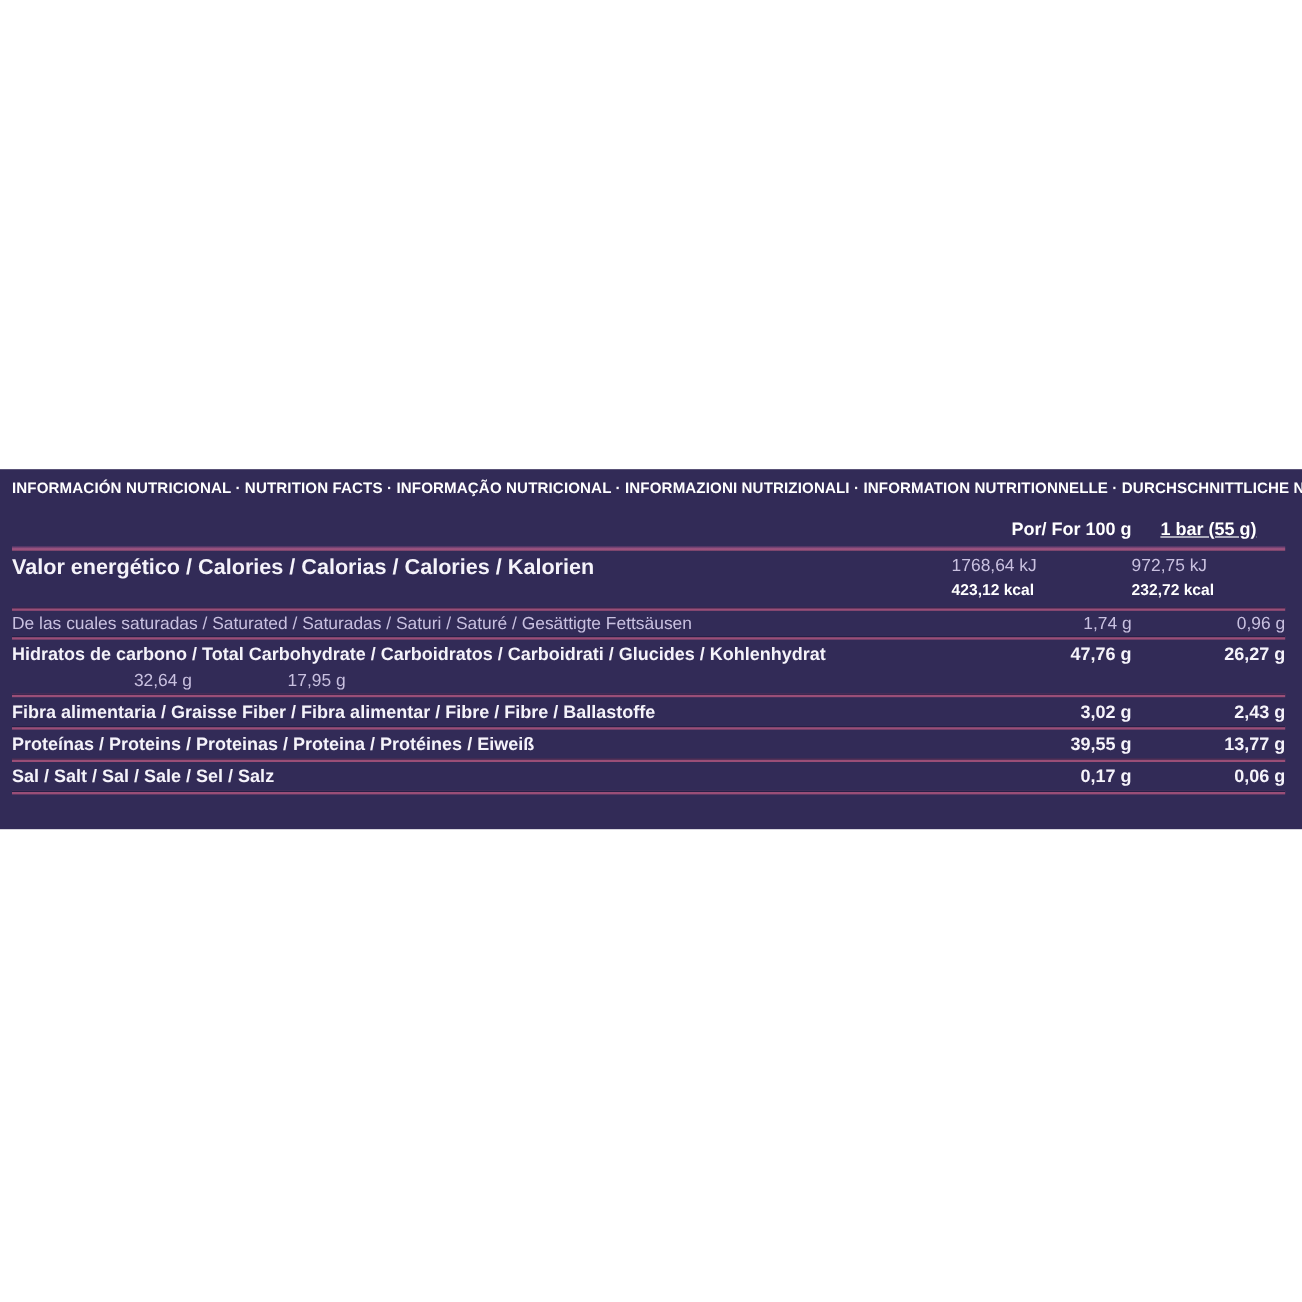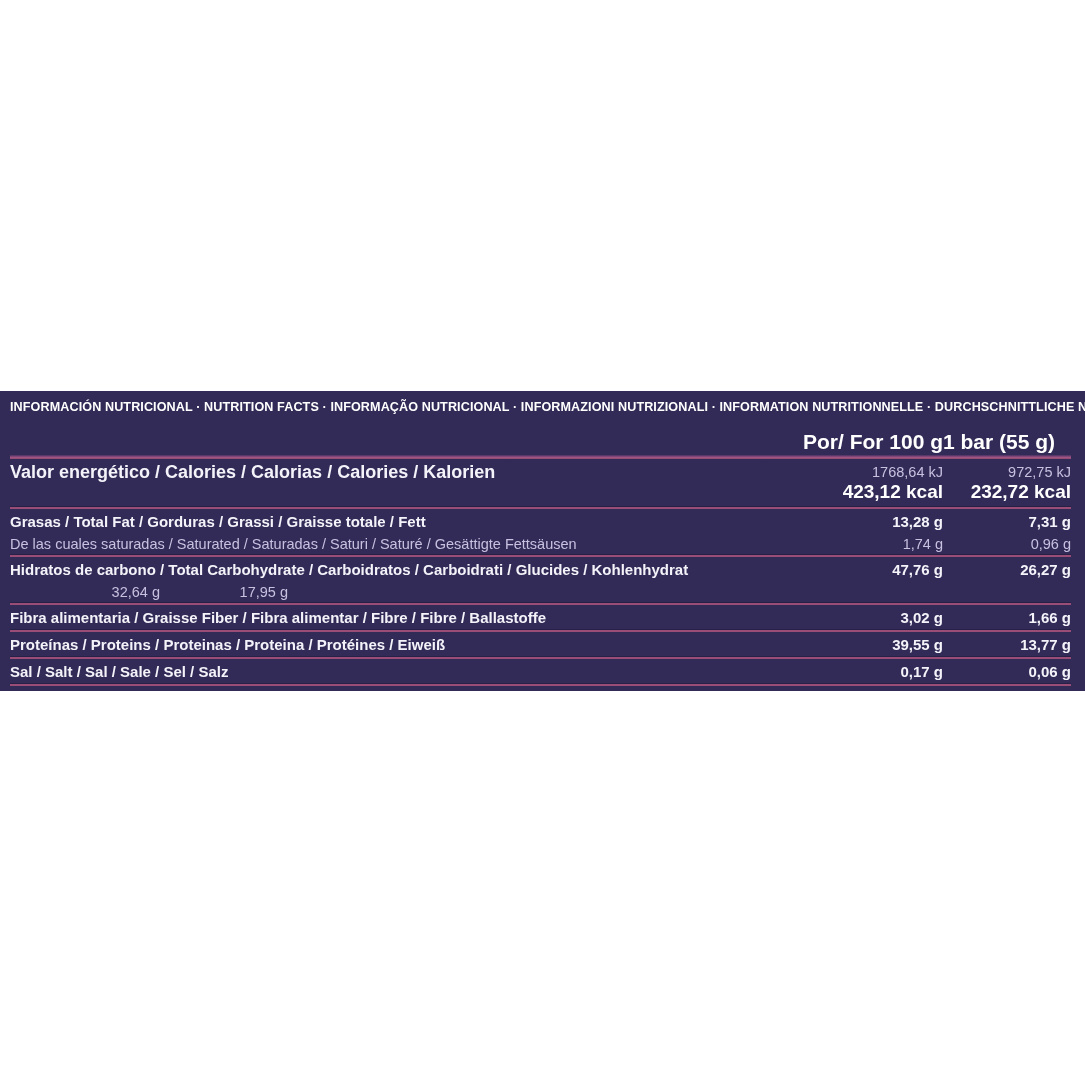--- a/index.html
+++ b/index.html
@@ -25,26 +25,26 @@
     letter-spacing:0.1px;
     white-space:nowrap;
     color:#ffffff;
     line-height:17px;
   }
   .colhdr {
     display:flex;
     justify-content:flex-end;
     margin-top:16px;
     font-weight:bold;
-    font-size:21px;
+    font-size:15px;
     line-height:19px;
     color:#ffffff;
   }
   .c1 { width:150px; text-align:right; }
-  .c2 { width:128px; text-align:left; }
+  .c2 { width:128px; text-align:center;text-decoration:underline; }
   .sep {
     height:2px;
     background:#9a4e77;
     border-top:1px solid #272047;
   }
   .thicksep {
     margin-top:4px;
     height:4px;
     background:linear-gradient(to bottom,#433061,#a25583 60%,#8d4a70);
   }
@@ -52,32 +52,32 @@
     display:flex;
     padding:4px 0 5px 0;
   }
   .energy .label {
     flex:1;
     font-weight:bold;
     font-size:18px;
     line-height:19px;
     padding-right:8px;
   }
-  .vcol { width:150px; text-align:right; }
+  .vcol { width:150px; }
   .vcol.last { width:128px; }
   .kj {
     font-weight:normal;
     color:#c9c1e0;
     font-size:14.5px;
     line-height:19px;
   }
   .kcal {
     font-weight:bold;
     color:#ffffff;
-    font-size:19px;
+    font-size:13px;
     line-height:19px;
   }
   .row {
     display:flex;
     align-items:center;
     min-height:24px;
     font-weight:bold;
     font-size:15px;
     color:#f5f3fa;
   }
@@ -112,25 +112,20 @@
       <div class="kcal">423,12 kcal</div>
     </div>
     <div class="vcol last">
       <div class="kj">972,75 kJ</div>
       <div class="kcal">232,72 kcal</div>
     </div>
   </div>
 
   <div class="sep"></div>
 
-  <div class="row">
-    <div class="label">Grasas / Total Fat / Gorduras / Grassi / Graisse totale / Fett</div>
-    <div class="v1">13,28 g</div>
-    <div class="v2">7,31 g</div>
-  </div>
 
   <div class="row sub">
     <div class="label">De las cuales saturadas / Saturated / Saturadas / Saturi / Saturé / Gesättigte Fettsäusen</div>
     <div class="v1">1,74 g</div>
     <div class="v2">0,96 g</div>
   </div>
 
   <div class="sep"></div>
 
   <div class="row">
@@ -142,21 +137,21 @@
   <div class="row sub">
     <div class="v1">32,64 g</div>
     <div class="v2">17,95 g</div>
   </div>
 
   <div class="sep"></div>
 
   <div class="row">
     <div class="label">Fibra alimentaria / Graisse Fiber / Fibra alimentar / Fibre / Fibre / Ballastoffe</div>
     <div class="v1">3,02 g</div>
-    <div class="v2">1,66 g</div>
+    <div class="v2">2,43 g</div>
   </div>
 
   <div class="sep"></div>
 
   <div class="row">
     <div class="label">Proteínas / Proteins / Proteinas / Proteina / Protéines / Eiweiß</div>
     <div class="v1">39,55 g</div>
     <div class="v2">13,77 g</div>
   </div>
 

